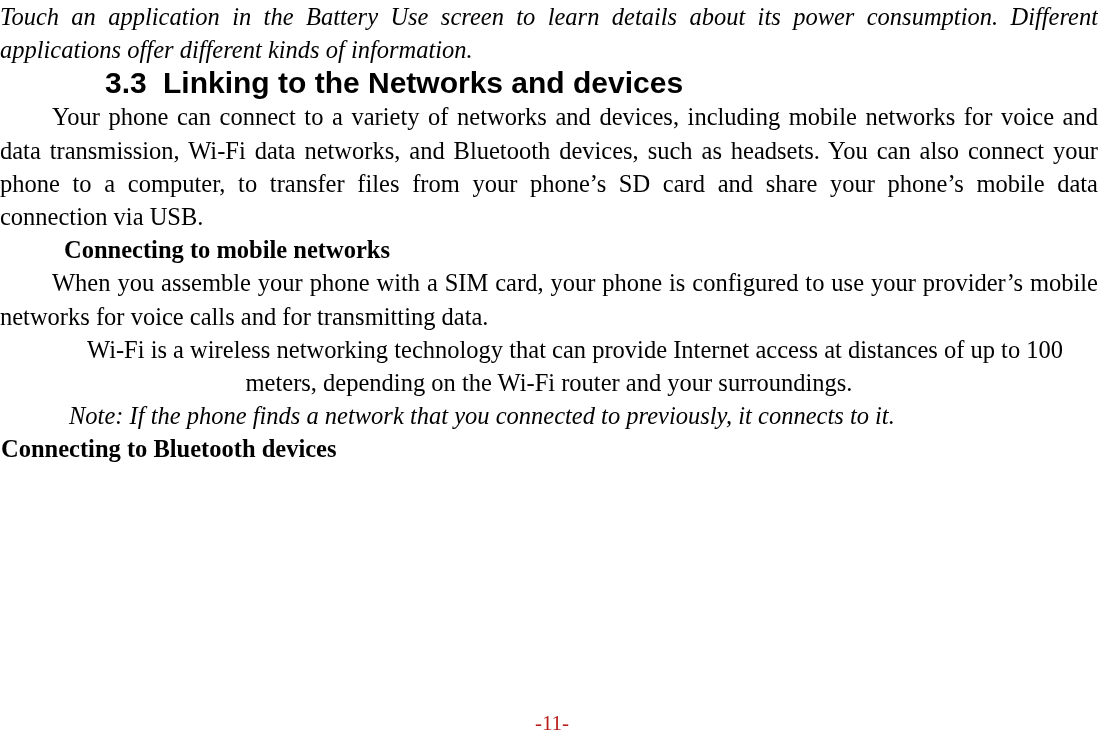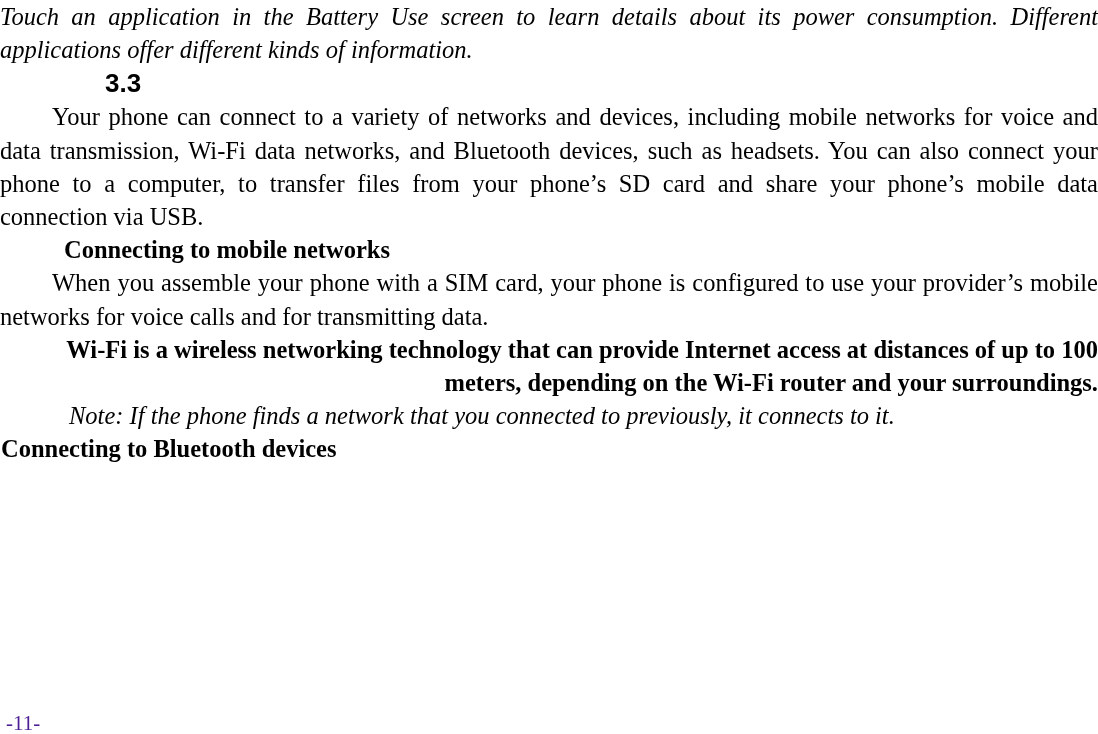--- a/index.html
+++ b/index.html
@@ -39,22 +39,21 @@
     color: #000;
     text-rendering: optimizeLegibility;
   }
 
   .justify {
     text-align: justify;
     text-align-last: left;
   }
 
   .leftalign {
-    text-align: right;
-    font-weight: bold;
+    text-align: center;
   }
 
   .italic {
     font-style: italic;
   }
 
   
   .indent-sm {
     text-indent: 52px;
   }
@@ -69,21 +68,21 @@
     white-space: nowrap;
   }
   .subhead.flush {
     padding-left: 1px;
   }
 
   
   .section-heading {
     font-family: "Liberation Sans", "DejaVu Sans", sans-serif;
     font-weight: bold;
-    font-size: 26px;
+    font-size: 30px;
     line-height: 34px;
     margin: 0;
     padding-left: 105px;
     display: flex;
     align-items: flex-end;
     white-space: nowrap;
   }
   .section-heading .sec-num {
     display: inline-block;
     min-width: 58px;
@@ -98,42 +97,43 @@
     padding-left: 69px;
     white-space: nowrap;
   }
 
   
   .page-footer {
     position: absolute;
     left: 0;
     right: 0;
     top: 711px;
-    text-align: left;
+    text-align: center;
     font-size: 21px;
     line-height: 24px;
     font-family: "Liberation Serif", "DejaVu Serif", serif;
-    color: #4c1d95;
+    color: #b91c1c;
     padding-left: 6px;
   }
 
   
   .blk { margin: 0; }
 </style>
 </head>
 <body>
 
 <div class="page">
 
   <div class="content">
 
     <p class="para justify italic blk">Touch an application in the Battery Use screen to learn details about its power consumption. Different applications offer different kinds of information.</p>
 
     <div class="section-heading">
       <span class="sec-num">3.3</span>
+      <span>Linking to the Networks and devices</span>
     </div>
 
     <p class="para justify indent-sm blk">Your phone can connect to a variety of networks and devices, including mobile networks for voice and data transmission, Wi-Fi data networks, and Bluetooth devices, such as headsets. You can also connect your phone to a computer, to transfer files from your phone’s SD card and share your phone’s mobile data connection via USB.</p>
 
     <div class="subhead">Connecting to mobile networks</div>
 
     <p class="para justify indent-sm blk">When you assemble your phone with a SIM card, your phone is configured to use your provider’s mobile networks for voice calls and for transmitting data.</p>
 
 
     <p class="para leftalign indent-sm blk">Wi-Fi is a wireless networking technology that can provide Internet access at distances of up to 100 meters, depending on the Wi-Fi router and your surroundings.</p>

